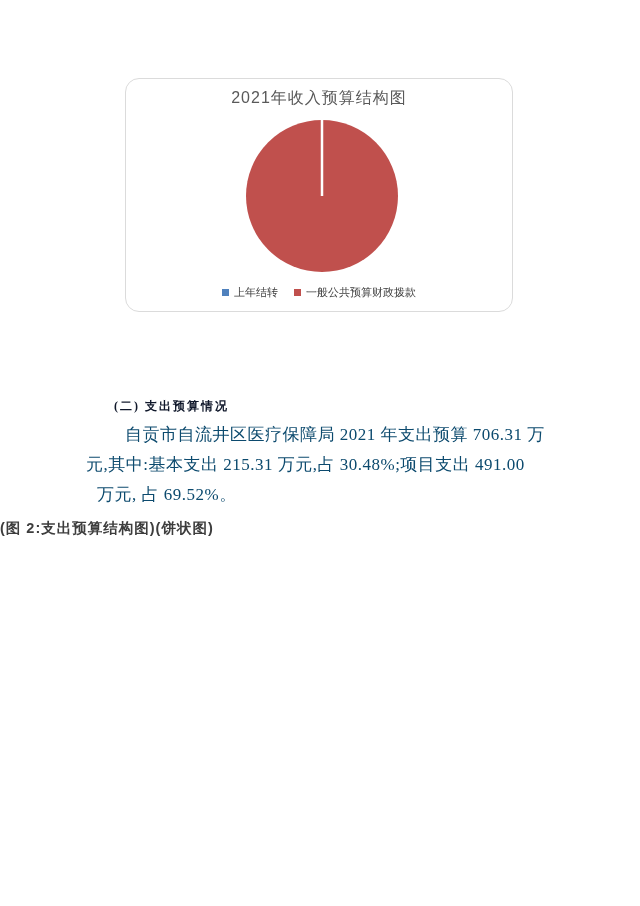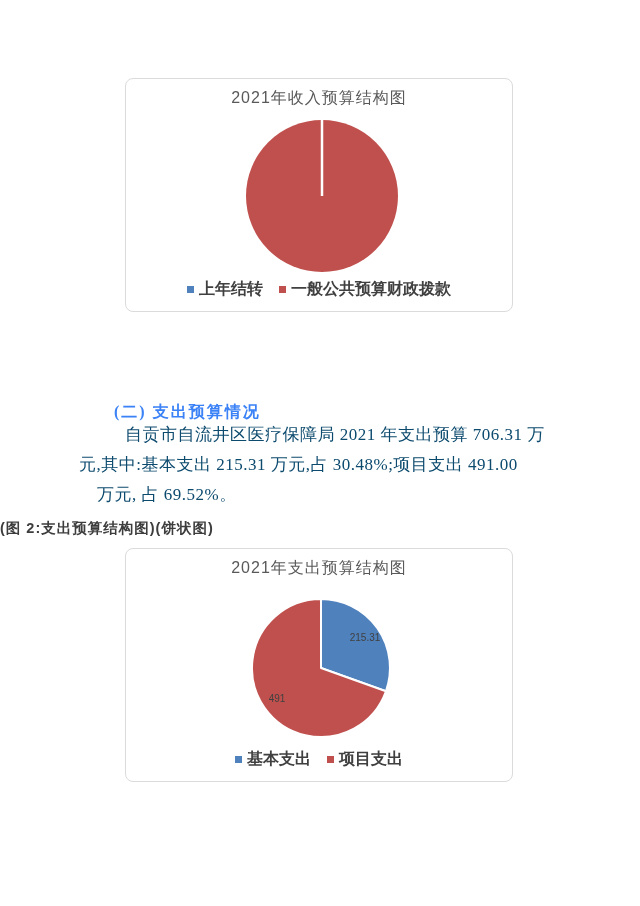--- a/index.html
+++ b/index.html
@@ -1,41 +1,41 @@
 <!DOCTYPE html>
 <html><head>
 <meta charset="utf-8">
 <style>
   html,body{margin:0;padding:0;background:#fff;}
   .page{position:relative;width:640px;height:906px;background:#ffffff;overflow:hidden;
         font-family:"Liberation Sans","DejaVu Sans",sans-serif;}
 
   
   .chart-card{position:absolute;left:125px;width:388px;height:234px;background:#ffffff;
-              border:1px solid #dbdbdb;border-radius:8px;box-sizing:border-box;}
+              border:1px solid #dbdbdb;border-radius:14px;box-sizing:border-box;}
   #card-income{top:78px;}
   #card-expenditure{top:548px;}
   .chart-title{position:absolute;top:9px;left:0;right:0;text-align:center;
                font-size:16px;color:#595959;letter-spacing:1px;}
   .pie-svg{position:absolute;left:0;top:0;width:388px;height:234px;}
   .pie-svg text{font-family:"Liberation Sans","DejaVu Sans",sans-serif;}
   .legend{position:absolute;left:0;right:0;bottom:11px;display:flex;justify-content:center;
-          align-items:center;gap:16px;font-size:16px;color:#404040;font-weight:bold;}
+          align-items:center;gap:16px;font-size:11px;color:#404040;}
   .legend-item{display:inline-flex;align-items:center;gap:5px;}
   .swatch{width:7px;height:7px;display:inline-block;flex:0 0 auto;}
 
   
   .heading{position:absolute;left:114px;top:386px;white-space:nowrap;
            font-family:"Liberation Serif","DejaVu Serif",serif;
-           font-weight:bold;font-size:16px;color:#3b82f6;letter-spacing:2px;}
+           font-weight:bold;font-size:12px;color:#0f172a;letter-spacing:2px;}
   .para-line{position:absolute;white-space:nowrap;
              font-family:"Liberation Serif","DejaVu Serif",serif;
              font-size:17px;color:#0c4a6e;letter-spacing:0.5px;}
   #para-line-1{left:125px;top:423px;}
-  #para-line-2{left:79px;top:453px;}
+  #para-line-2{left:86px;top:453px;}
   #para-line-3{left:97px;top:483px;}
   .figure-caption{position:absolute;left:0;right:0;top:519px;text-align:left;
                   font-weight:bold;font-size:14.5px;color:#3d3d3d;letter-spacing:1px;}
 </style>
 </head>
 <body>
 
 <div class="page">
 
   <section class="chart-card" id="card-income">
@@ -57,33 +57,14 @@
   </section>
 
   <h3 class="heading">(二) 支出预算情况</h3>
 
   <div class="para-line" id="para-line-1">自贡市自流井区医疗保障局 2021 年支出预算 706.31 万</div>
   <div class="para-line" id="para-line-2">元,其中:基本支出 215.31 万元,占 30.48%;项目支出 491.00</div>
   <div class="para-line" id="para-line-3">万元, 占 69.52%。</div>
 
   <div class="figure-caption">(图 2:支出预算结构图)(饼状图)</div>
 
-  <section class="chart-card" id="card-expenditure">
-    <div class="chart-title">2021年支出预算结构图</div>
-    <svg class="pie-svg" viewBox="0 0 388 234" xmlns="http://www.w3.org/2000/svg">
-        <path d="M 195 119 L 195.00 50.00 A 69 69 0 0 1 259.94 142.31 Z" fill="#4F81BD" stroke="#ffffff" stroke-width="2" stroke-linejoin="round"></path>
-        <text x="239.02" y="91.53" text-anchor="middle" font-size="10" fill="#404040">215.31</text>
-        <path d="M 195 119 L 259.94 142.31 A 69 69 0 1 1 195.00 50.00 Z" fill="#C0504D" stroke="#ffffff" stroke-width="2" stroke-linejoin="round"></path>
-        <text x="150.98" y="153.47" text-anchor="middle" font-size="10" fill="#404040">491</text>
-      </svg>
-    <div class="legend">
-      <span class="legend-item">
-        <span class="swatch" style="background: rgb(79, 129, 189);"></span>
-        <span>基本支出</span>
-      </span>
-      <span class="legend-item">
-        <span class="swatch" style="background: rgb(192, 80, 77);"></span>
-        <span>项目支出</span>
-      </span>
-    </div>
-  </section>
 
 </div>
 
 </body></html>

